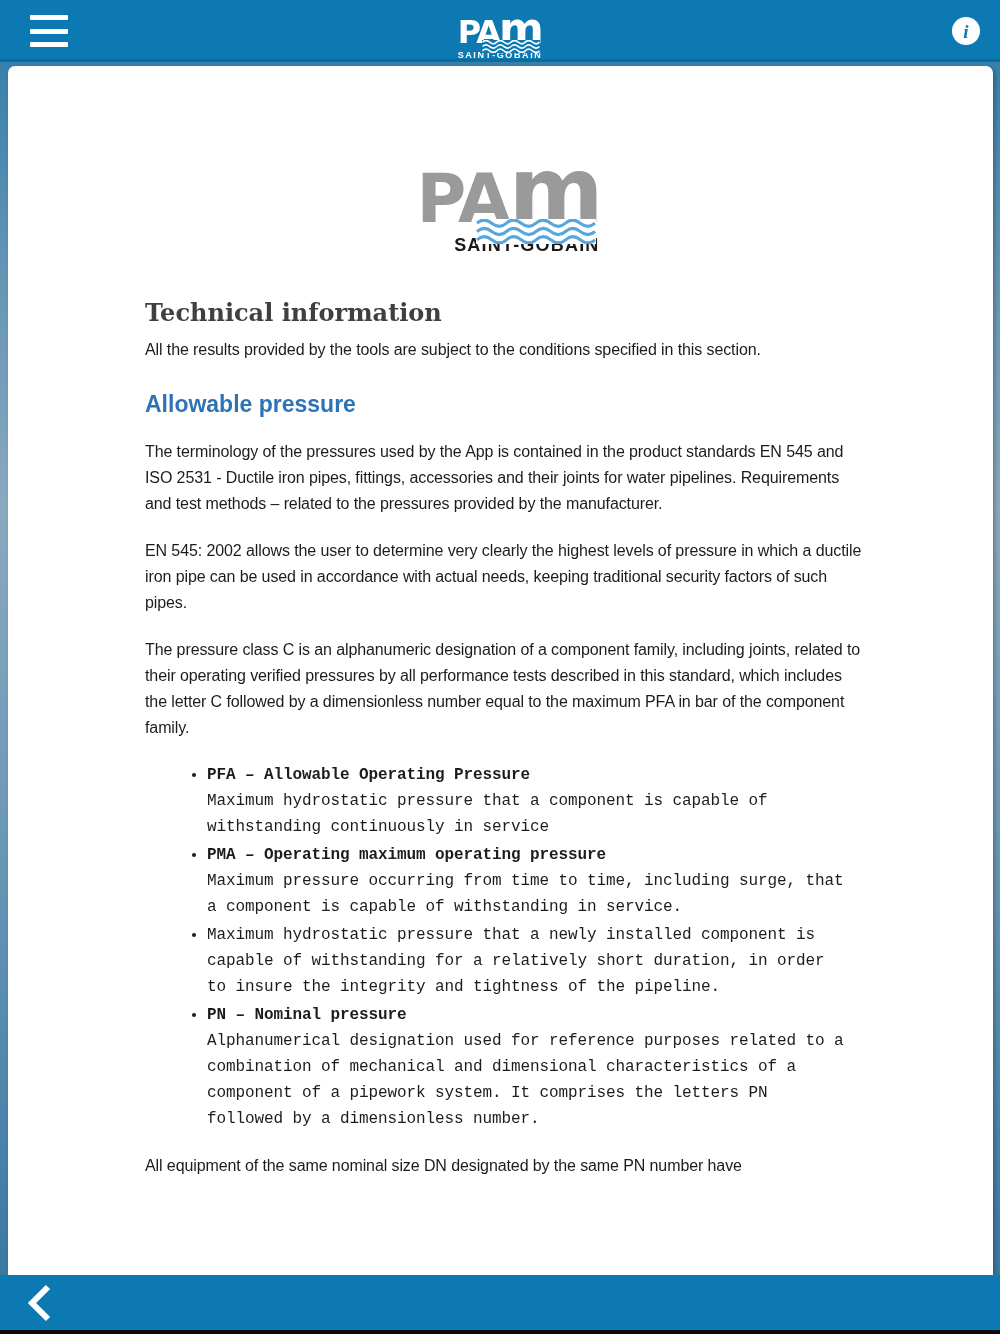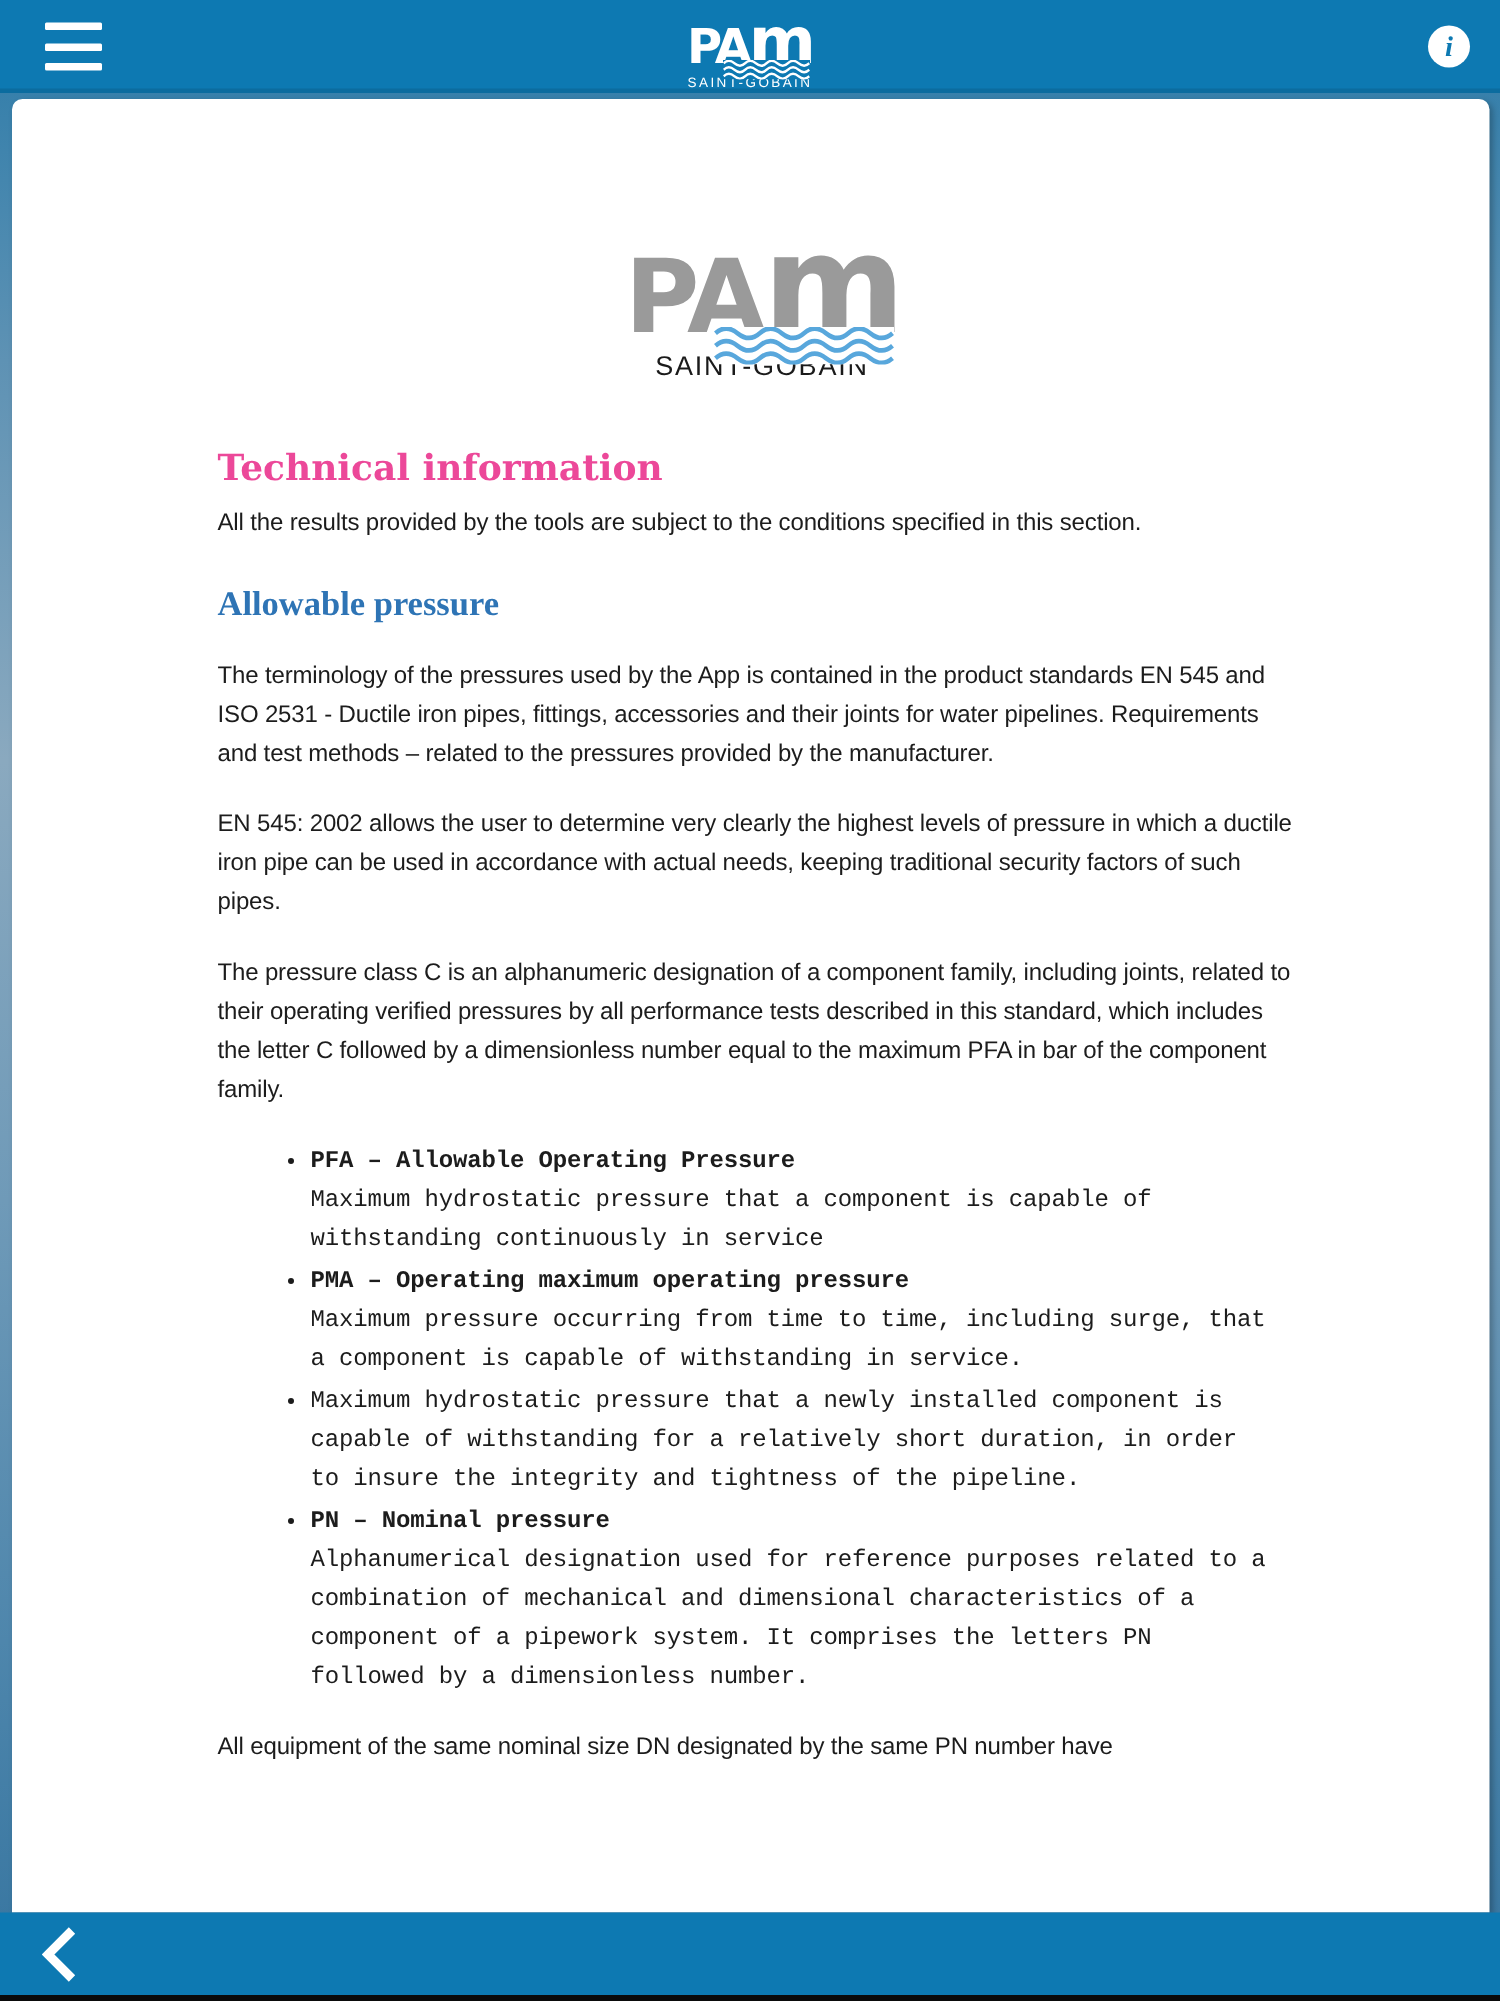--- a/index.html
+++ b/index.html
@@ -30,21 +30,21 @@
     background: #ffffff; border-radius: 50%;
     display: flex; align-items: center; justify-content: center;
     color: #0d79b2; font-family: "Liberation Serif", serif;
     font-weight: bold; font-style: italic; font-size: 19px; line-height: 1;
     cursor: pointer;
   }
 
   
   .pam-logo { position: relative; width: max-content; }
   .pam-word { white-space: nowrap; font-family: "DejaVu Sans", sans-serif; font-weight: 900; letter-spacing: -2px; }
-  .pam-sub  { font-family: "Liberation Sans", sans-serif; font-weight: normal; text-align: center; }
+  .pam-sub  { font-family: "Liberation Sans", sans-serif; font-weight: bold; text-align: right; }
   .pam-waves { position: absolute; }
 
   
   .logo-header .pam-word { color: #ffffff; }
   .logo-header .lg-pa { font-size: 32px; }
   .logo-header .lg-m  { font-size: 43px; }
   .logo-header .pam-waves { width: 58px; height: 13px; right: 2px; bottom: 7px; }
   .logo-header .pam-sub { color: #ffffff; font-size: 9px; letter-spacing: 1.6px; margin-top: -3px; }
 
   
@@ -67,25 +67,25 @@
     padding: 112px 120px 0 137px;
     color: #1c1c1c;
     font-size: 16px;
     line-height: 26px;
     letter-spacing: -0.1px;
   }
   .doc-logo-wrap { display: flex; justify-content: center; margin-bottom: 40px; }
 
   h1.doc-h1 {
     font-family: "DejaVu Serif", "Liberation Serif", serif;
-    color: #ec4899; font-size: 24px; line-height: 30px; margin: 0 0 9px 0;
+    color: #404040; font-size: 24px; line-height: 30px; margin: 0 0 9px 0;
     letter-spacing: 0;
   }
   h2.doc-h2 {
-    font-family: Liberation Serif, serif;
+    font-family: Liberation Sans, sans-serif;
     color: #2e74b5; font-size: 23px; line-height: 28px; margin: 27px 0 21px 0;
     letter-spacing: 0;
   }
   .doc p { margin: 0 0 21px 0; max-width: 718px; }
   .doc ul { margin: 1px 0 21px 0; padding-left: 62px; max-width: 700px; font-family: Liberation Mono, monospace; }
   .doc li { margin-bottom: 2px; }
   .doc li .b-title { display: block; font-weight: bold; }
   .doc li .b-desc  { display: block; }
 
   

